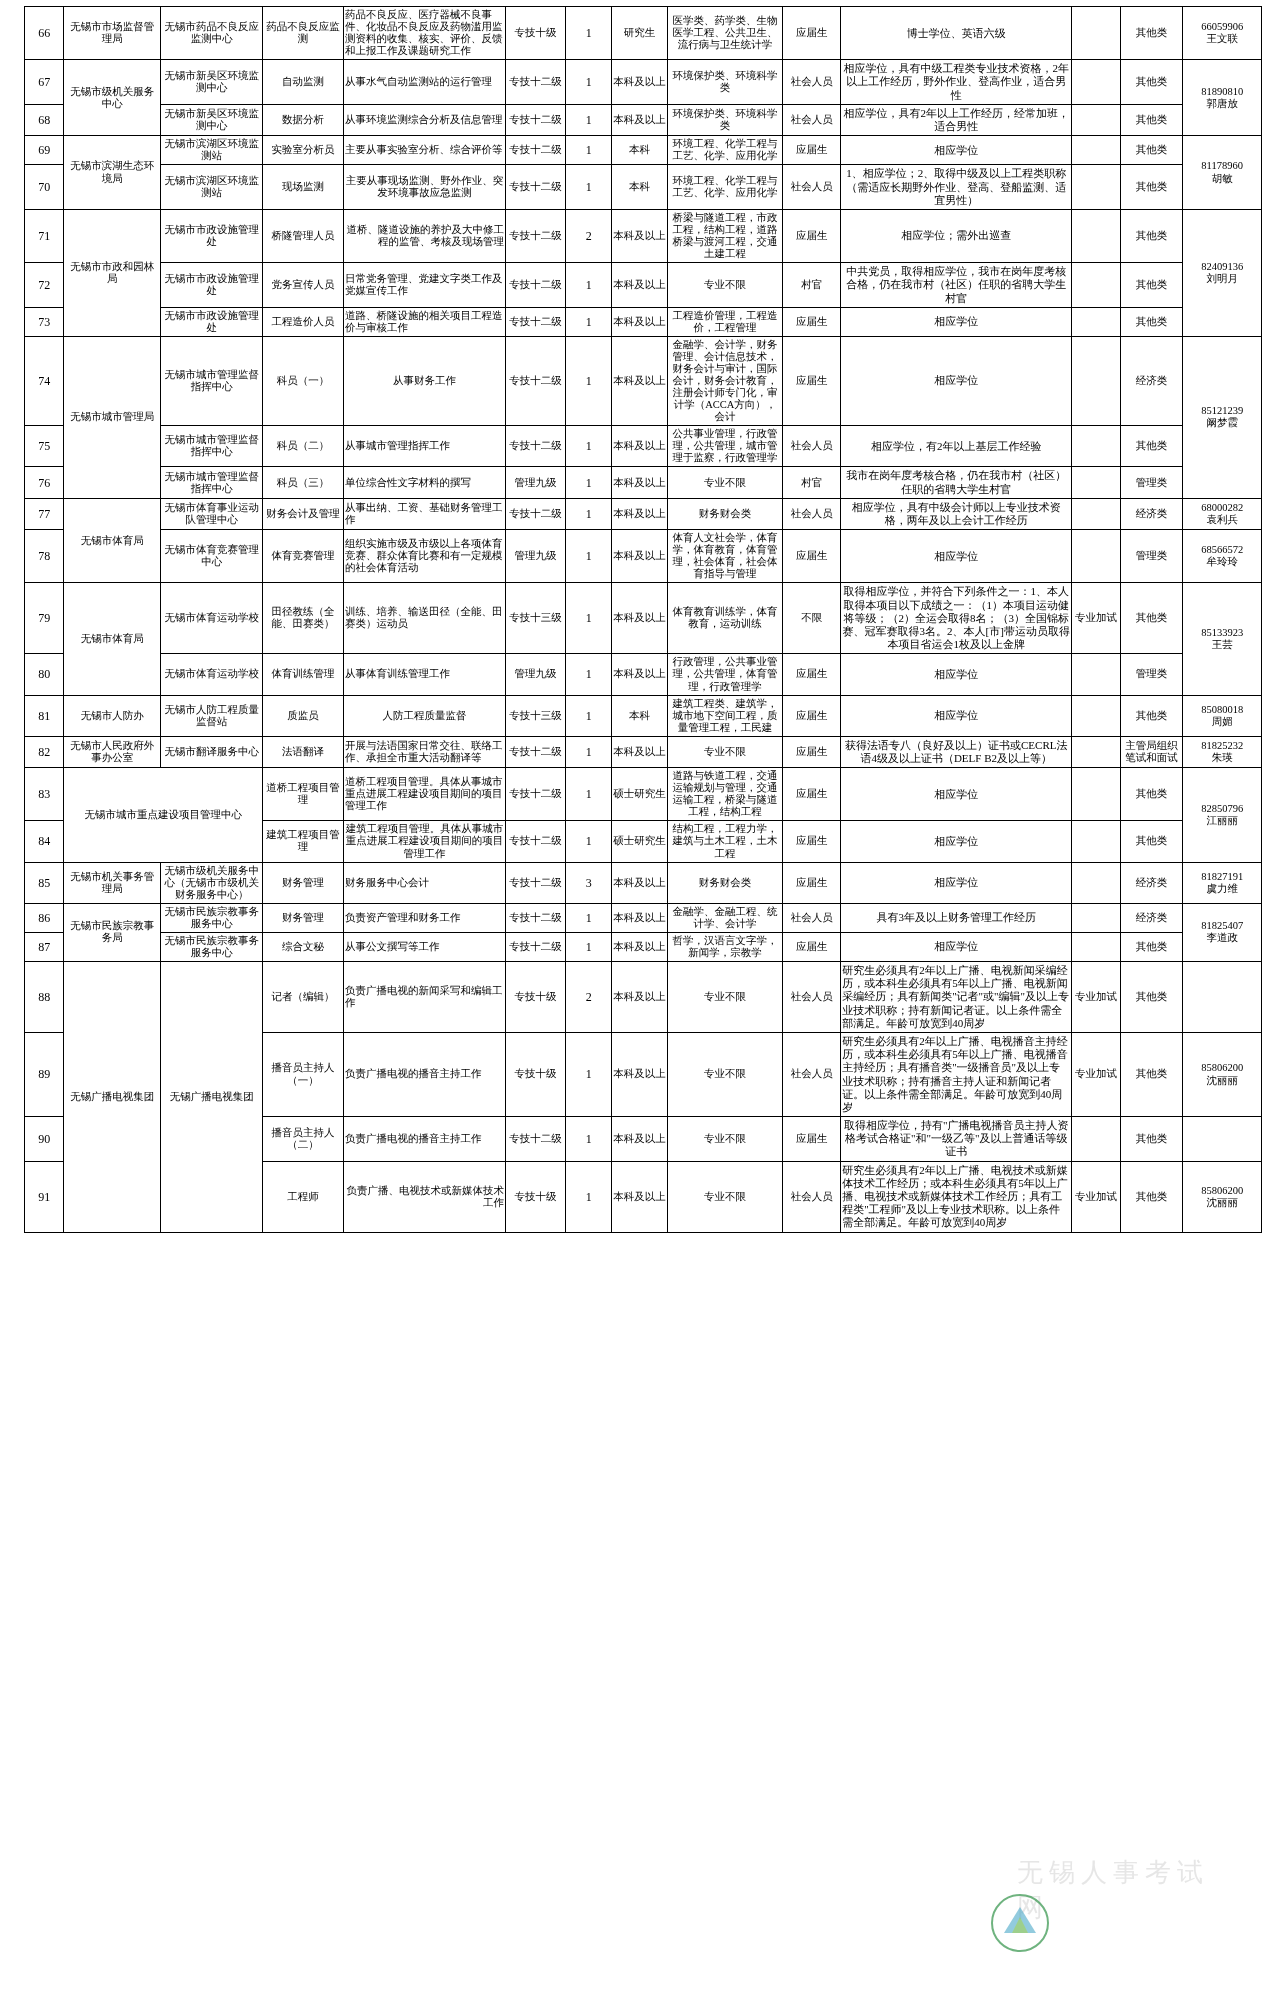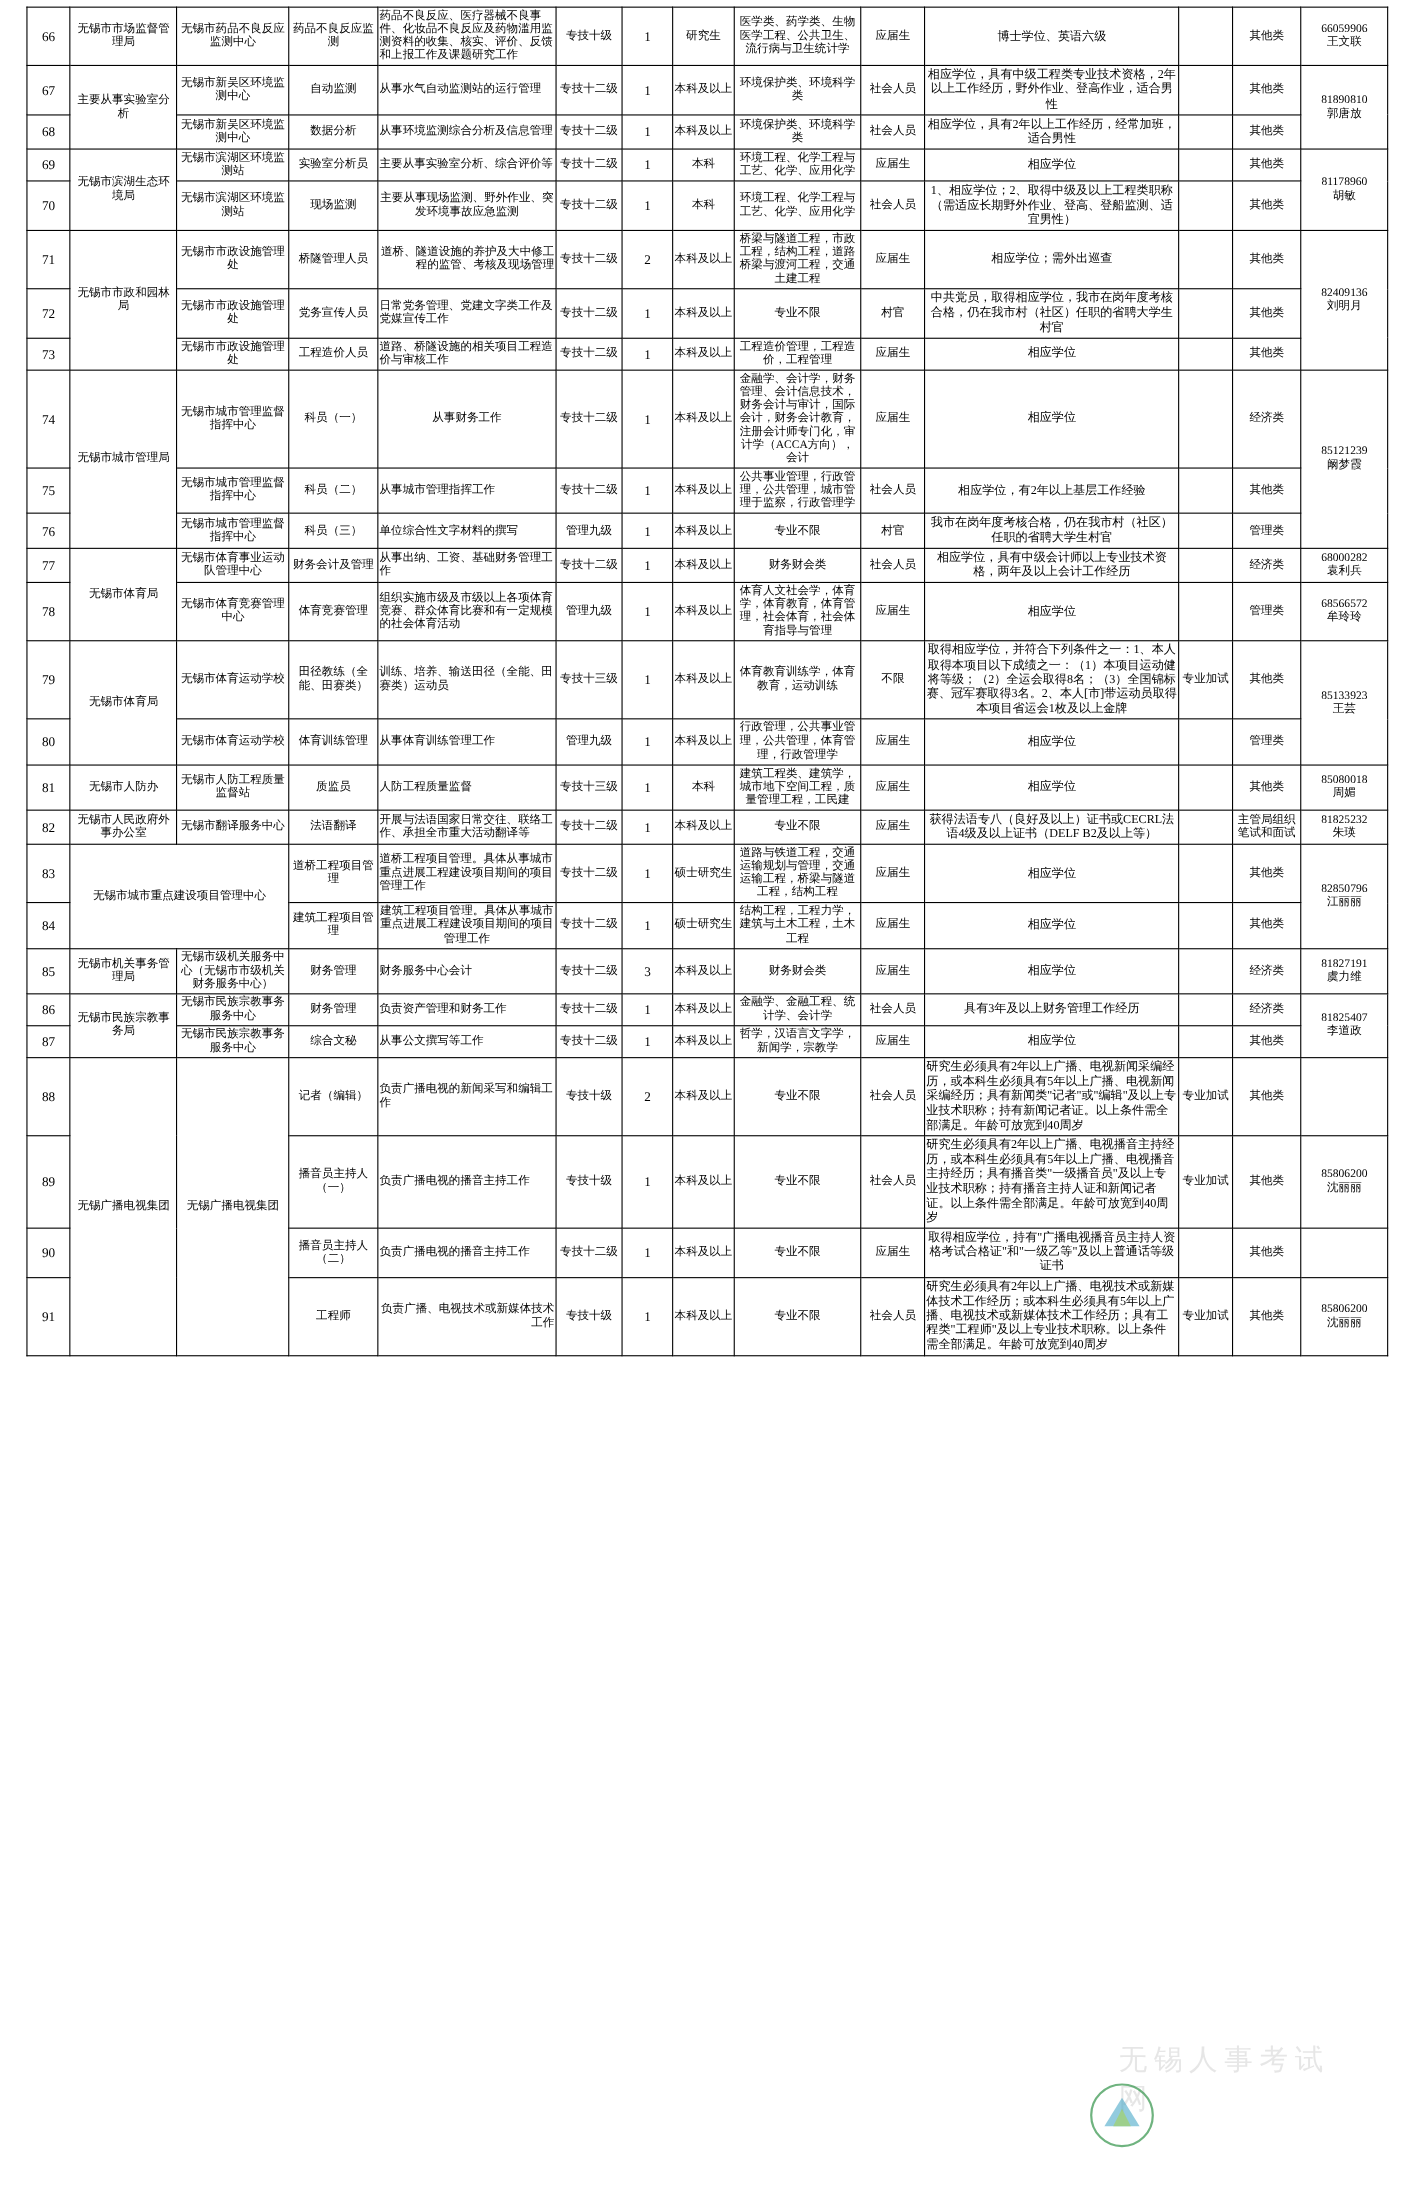--- a/index.html
+++ b/index.html
@@ -50,21 +50,21 @@
         <td class="tiny">应届生</td>
         <td class="cond">博士学位、英语六级</td>
         <td class="tiny"></td>
         <td class="tiny">其他类</td>
         <td class="tiny" style="white-space:pre-line">66059906
 王文联</td>
       </tr>
 
       <tr>
         <td class="num">67</td>
-        <td class="tiny" rowspan="2">主要从事实验室分析</td>
+        <td class="tiny" rowspan="2">无锡市级机关服务中心</td>
         <td class="tiny">无锡市新吴区环境监测中心</td>
         <td class="tiny">自动监测</td>
         <td class="tiny" style="text-align:left">从事水气自动监测站的运行管理</td>
         <td class="tiny">专技十二级</td>
         <td class="num">1</td>
         <td class="tiny">本科及以上</td>
         <td class="tiny">环境保护类、环境科学类</td>
         <td class="tiny">社会人员</td>
         <td class="cond">相应学位，具有中级工程类专业技术资格，2年以上工作经历，野外作业、登高作业，适合男性</td>
         <td class="tiny"></td>
@@ -283,21 +283,21 @@
         <td class="cond">相应学位</td>
         <td class="tiny"></td>
         <td class="tiny">管理类</td>
       </tr>
 
       <tr>
         <td class="num">81</td>
         <td class="tiny">无锡市人防办</td>
         <td class="tiny">无锡市人防工程质量监督站</td>
         <td class="tiny">质监员</td>
-        <td class="tiny" style="text-align:left">人防工程质量监督</td>
+        <td class="tiny" style="text-align:center">人防工程质量监督</td>
         <td class="tiny">专技十三级</td>
         <td class="num">1</td>
         <td class="tiny">本科</td>
         <td class="tiny">建筑工程类、建筑学，城市地下空间工程，质量管理工程，工民建</td>
         <td class="tiny">应届生</td>
         <td class="cond">相应学位</td>
         <td class="tiny"></td>
         <td class="tiny">其他类</td>
         <td class="tiny" style="white-space:pre-line">85080018
 周媚</td>

